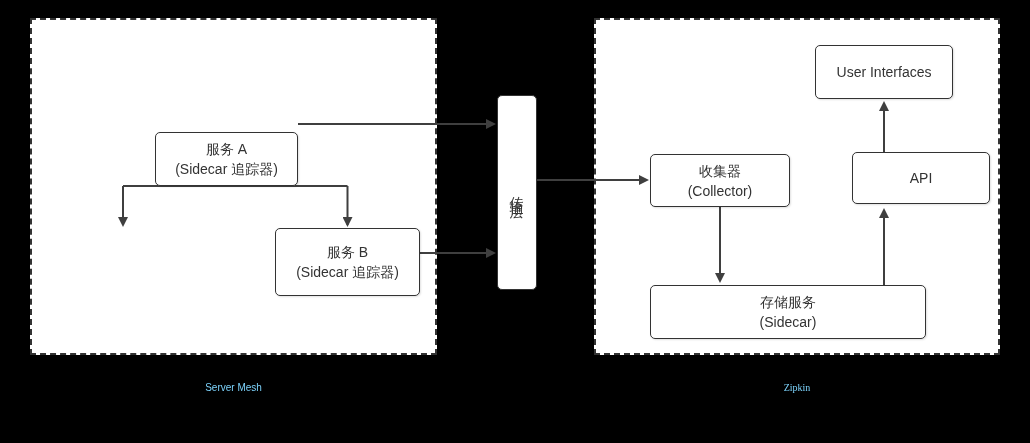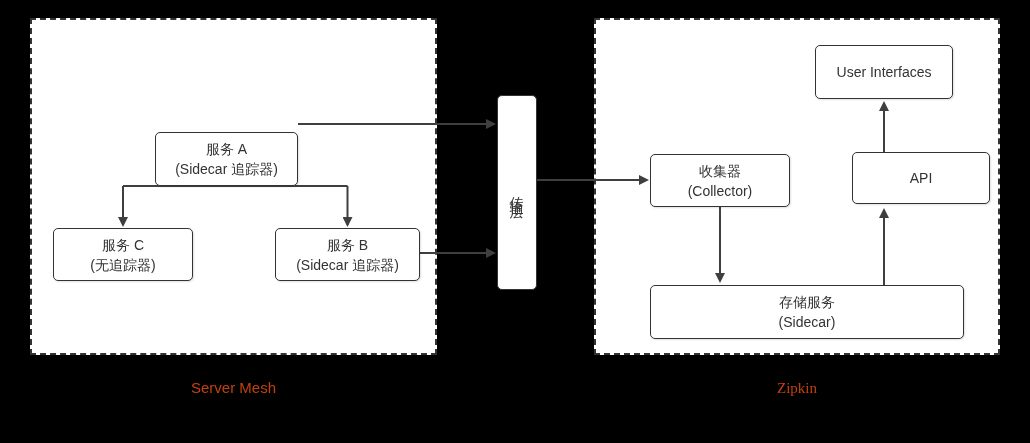--- a/index.html
+++ b/index.html
@@ -44,41 +44,41 @@
     font-size: 14px;
     line-height: 20px;
     text-align: center;
     box-shadow: 1px 1px 2px rgba(0,0,0,0.12);
   }
   .node-title { white-space: nowrap; }
   .node-sub   { white-space: nowrap; }
 
   #n-service-a { left: 155px; top: 96px;  width: 143px; height: 54px; margin-top: 36px; }
   #n-service-c { left: 53px;  top: 228px; width: 140px; height: 53px; }
-  #n-service-b { left: 275px; top: 228px; width: 145px; height: 53px; }
+  #n-service-b { left: 275px; top: 228px; width: 145px; height: 68px; }
   #n-transport { left: 497px; top: 95px;  width: 40px;  height: 195px; }
   #n-collector { left: 650px; top: 154px; width: 140px; height: 53px; }
   #n-ui        { left: 815px; top: 45px;  width: 138px; height: 54px; }
   #n-api       { left: 815px; top: 152px; width: 138px; height: 52px; margin-left: 37px; }
-  #n-storage   { left: 650px; top: 285px; width: 314px; height: 54px; }
+  #n-storage   { left: 650px; top: 285px; width: 276px; height: 54px; }
 
   #n-transport .vtext {
     writing-mode: vertical-rl;
     text-orientation: upright;
     letter-spacing: 5px;
     line-height: 1;
   }
 
   .group-label {
     position: absolute;
     top: 378px;
     height: 20px;
     text-align: center;
-    color: #c2410c;
-    font-size: 15px;
+    color: #7dd3fc;
+    font-size: 10px;
     line-height: 20px;
   }
   #lbl-server-mesh { left: 30px;  width: 407px; }
   #lbl-zipkin      { left: 594px; width: 406px; font-family: Liberation Serif, serif; }
 </style>
 </head>
 <body>
 
 <div class="canvas">
 
@@ -103,24 +103,20 @@
       <path d="M884,285 L884,210" marker-end="url(#arrow)"></path>
       <path d="M884,152 L884,103" marker-end="url(#arrow)"></path>
     </g>
   </svg>
 
   <div class="node" id="n-service-a">
     <div class="node-title">服务 A</div>
     <div class="node-sub">(Sidecar 追踪器)</div>
   </div>
 
-  <div class="node" id="n-service-c">
-    <div class="node-title">服务 C</div>
-    <div class="node-sub">(无追踪器)</div>
-  </div>
 
   <div class="node" id="n-service-b">
     <div class="node-title">服务 B</div>
     <div class="node-sub">(Sidecar 追踪器)</div>
   </div>
 
   <div class="node" id="n-transport">
     <div class="vtext">传输层</div>
   </div>
 

